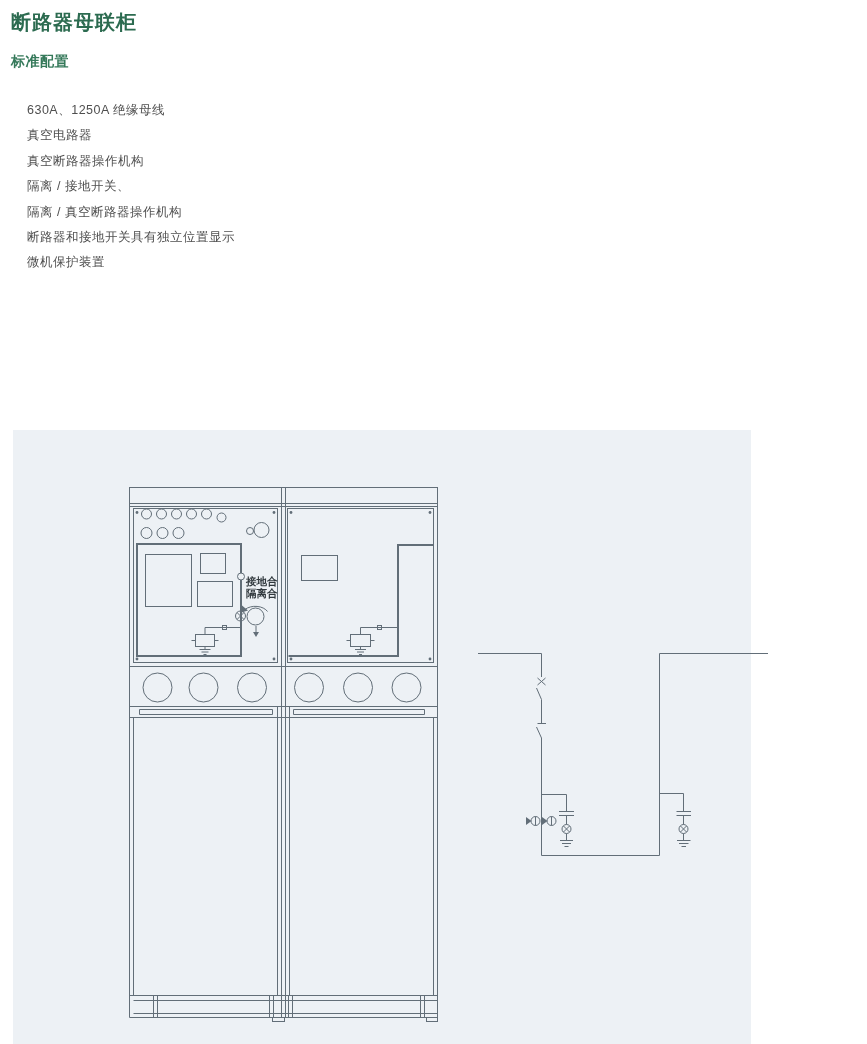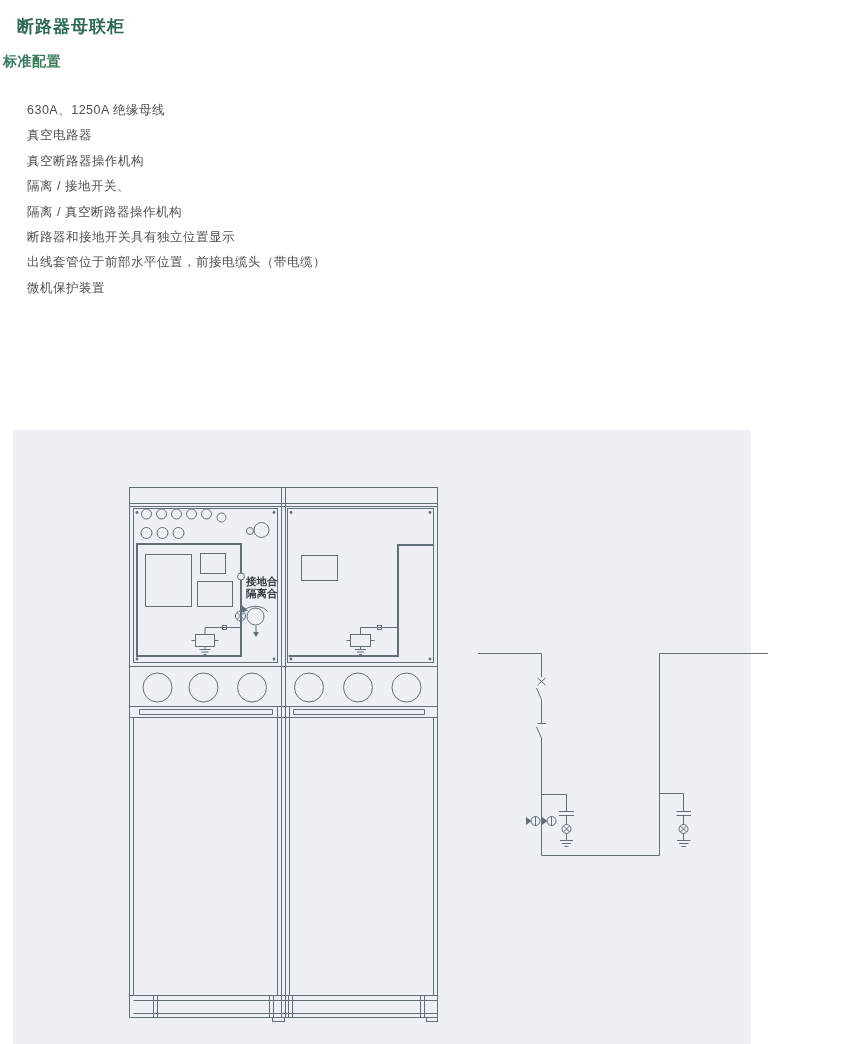--- a/index.html
+++ b/index.html
@@ -1,26 +1,26 @@
 <!DOCTYPE html>
 <html style="--title-color: #2c6b50; --subtitle-color: #35795a; --text-color: #4f4f4f; --panel-bg: #edf1f5; --line-color: #626e78;"><head>
 <meta charset="utf-8">
 <style>
   html,body{margin:0;padding:0;}
   body{
     width:867px;height:1044px;position:relative;background:#ffffff;
     font-family:"Liberation Sans","DejaVu Sans",sans-serif;overflow:hidden;
   }
   .page-title{
-    position:absolute;left:11px;top:9px;margin:6px;
-    font-size:17px;font-weight:bold;letter-spacing:1px;
+    position:absolute;left:11px;top:9px;margin:0;
+    font-size:20px;font-weight:bold;letter-spacing:1px;
     color:var(--title-color,#2c6b50);
   }
   .page-subtitle{
-    position:absolute;left:3px;top:53px;margin:0;
+    position:absolute;left:11px;top:53px;margin:0;
     font-size:14px;font-weight:bold;letter-spacing:0.5px;
     color:var(--subtitle-color,#35795a);
   }
   ul.features{
     position:absolute;left:11px;top:82px;margin:16px;padding:0;
     font-size:12.5px;color:var(--text-color,#4f4f4f);letter-spacing:0.5px;
   }
   ul.features li{list-style:none;height:25.4px;line-height:25.4px;}
   .diagram-panel{
     position:absolute;left:13px;top:430px;width:738px;height:614px;
@@ -40,21 +40,20 @@
 <h1 class="page-title">断路器母联柜</h1>
 <h2 class="page-subtitle">标准配置</h2>
 
 <ul class="features">
   <li>630A、1250A 绝缘母线</li>
   <li>真空电路器</li>
   <li>真空断路器操作机构</li>
   <li>隔离 / 接地开关、</li>
   <li>隔离 / 真空断路器操作机构</li>
   <li>断路器和接地开关具有独立位置显示</li>
-  <li>出线套管位于前部水平位置，前接电缆头（带电缆）</li>
   <li>微机保护装置</li>
 </ul>
 
 <div class="diagram-panel">
   <svg width="841" height="614" viewBox="13 430 841 614">
 
     <g stroke-width="1">
 
       <g>
         <rect class="ln" x="129.5" y="487.5" width="308" height="16"></rect>

